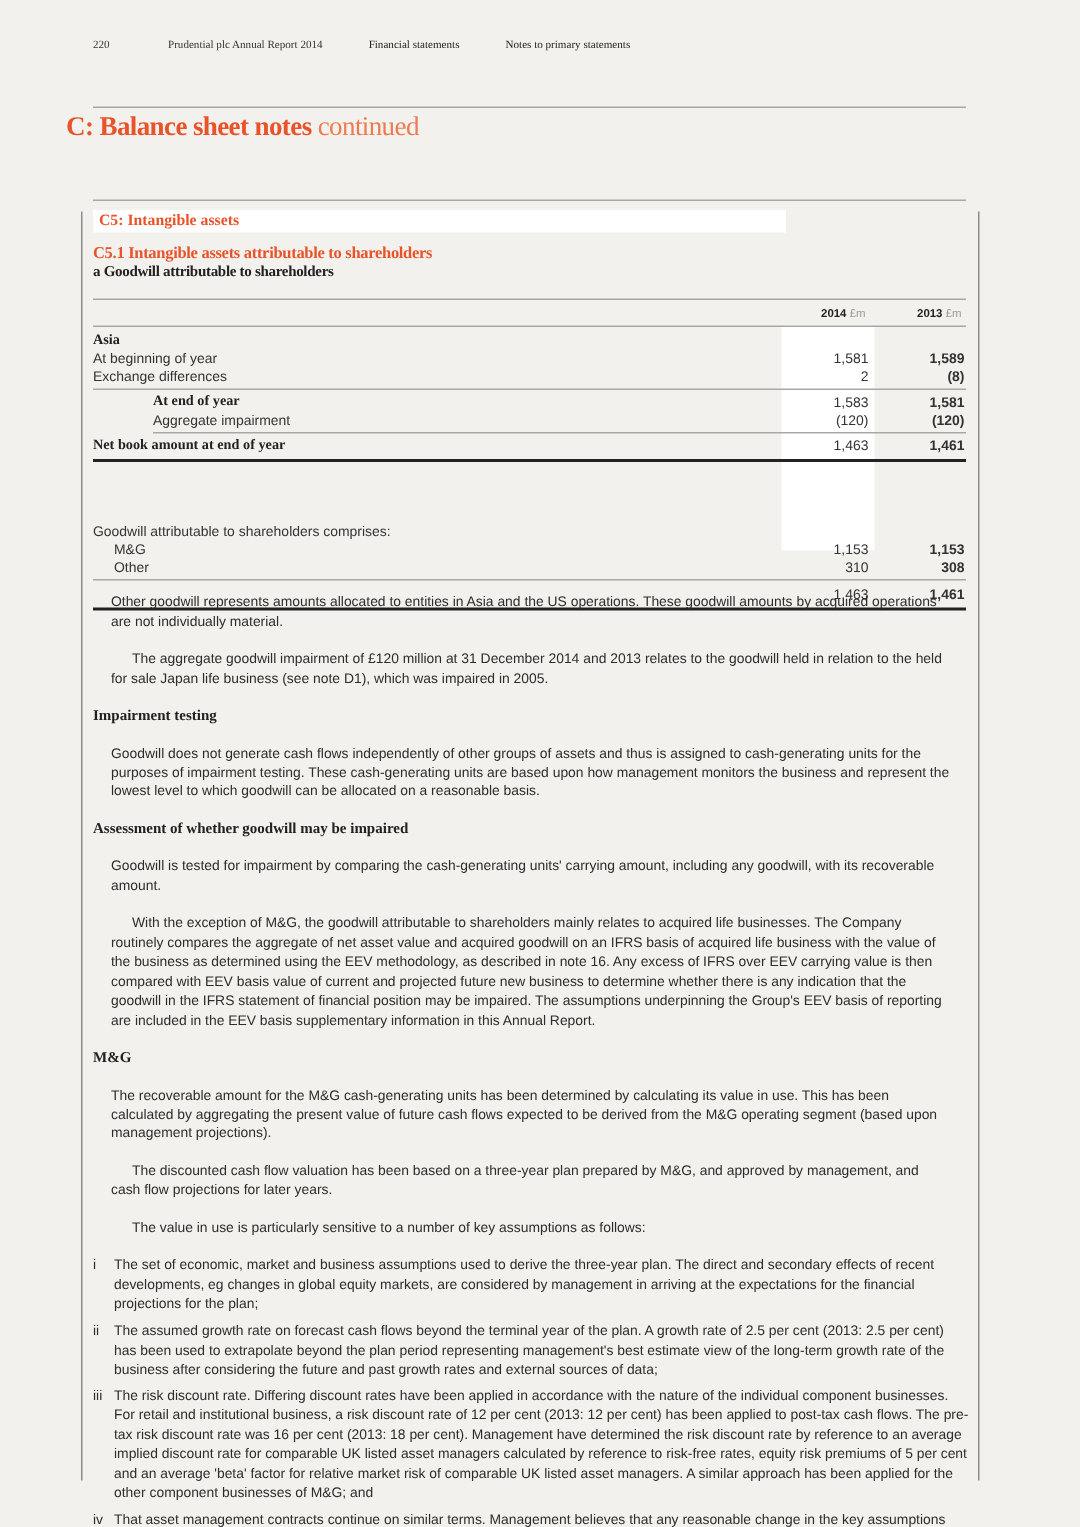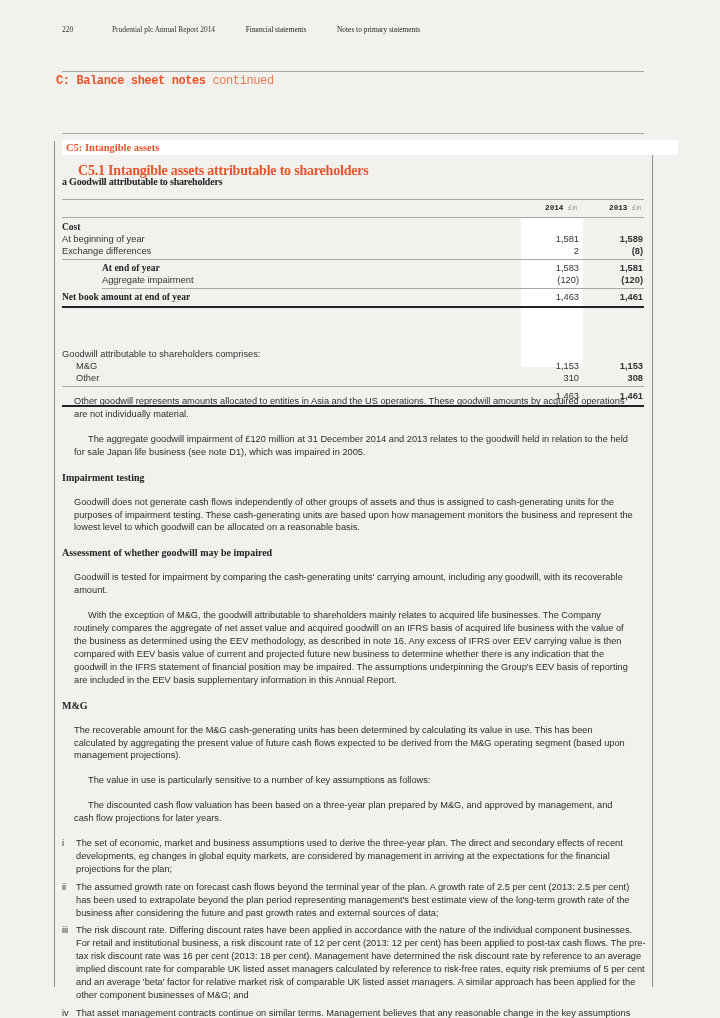--- a/index.html
+++ b/index.html
@@ -9,46 +9,46 @@
     font-family: "Liberation Sans", sans-serif; color: #2a2a2a;
   }
   .runhead {
     position: absolute; top: 25px; left: 62px; font-size: 7.4px;
     font-family: "Liberation Serif", serif; color: #333; white-space: nowrap;
   }
   .runhead .pg { display: inline-block; width: 50px; }
   .runhead b { font-weight: normal; color: #222; padding-left: 27px; }
   .top-rule { position: absolute; top: 71px; left: 62px; width: 582px; height: 1px; background: #a8a8a4; }
   .section-title {
-    position: absolute; top: 74px; left: 56px; white-space: nowrap;
-    font-family: Liberation Mono, monospace; font-size: 12px; color: #e8532a; letter-spacing: -0.4px;
+    position: absolute; top: 74px; left: 44px; white-space: nowrap;
+    font-family: Liberation Serif, serif; font-size: 18px; color: #e8532a; letter-spacing: -0.4px;
   }
   .section-title b { font-weight: bold; }
   .section-title span.cont { font-weight: normal; color: #ee7a50; }
   .c5-rule { position: absolute; top: 133px; left: 62px; width: 582px; height: 1px; background: #a8a8a4; }
   .vline { position: absolute; width: 1px; background: #8c8c88; top: 141px; height: 846px; }
   .vline.left { left: 54px; }
   .vline.right { left: 652px; }
   .c5-bar {
-    position: absolute; top: 140px; left: 62px; width: 616px; height: 15px; background: #ffffff;
+    position: absolute; top: 140px; left: 62px; width: 462px; height: 15px; background: #ffffff;
     font-family: "Liberation Serif", serif; font-size: 10.5px; color: #e8532a; font-weight: bold;
     line-height: 15px; padding-left: 4px; box-sizing: border-box;
   }
   .sub1 {
     position: absolute; top: 163px; left: 62px; font-family: "Liberation Serif", serif;
-    font-size: 14px; font-weight: bold; color: #e8532a; letter-spacing: -0.2px; margin-left: 16px;
+    font-size: 11px; font-weight: bold; color: #e8532a; letter-spacing: -0.2px;
   }
   .sub2 {
     position: absolute; top: 176px; left: 62px; font-family: "Liberation Serif", serif;
     font-size: 10px; font-weight: bold; color: #222; letter-spacing: -0.2px;
   }
   .tbl { position: absolute; left: 62px; top: 199px; width: 582px; }
   .col-white { position: absolute; left: 459px; top: 18px; width: 62px; height: 150px; background: #fff; }
   .hrow { position: relative; height: 17px; border-top: 1px solid #a8a8a4; border-bottom: 1px solid #a8a8a4; }
-  .hrow .h { position: absolute; top: 4px; font-family: Liberation Mono, monospace; font-size: 7.6px; font-weight: bold; color: #222; text-align: right; }
+  .hrow .h { position: absolute; top: 4px; font-family: Liberation Sans, sans-serif; font-size: 7.6px; font-weight: bold; color: #222; text-align: right; }
   .hrow .h .u { font-weight: normal; color: #999; }
   .hrow .h1 { right: 67px; }
   .hrow .h2 { right: 3px; }
   .grp { position: relative; }
   .grp.rule-thin { border-bottom: 1px solid #a8a8a4; }
   .grp.rule-thick { border-bottom: 2px solid #222; }
   .row { position: relative; height: 12px; font-size: 9.3px; line-height: 12px; color: #333; }
   .row .lbl { position: absolute; left: 0; }
   .row .lbl.ind { left: 14px; }
   .row .lbl.b { font-family: "Liberation Serif", serif; font-weight: bold; color: #222; font-size: 9.5px; }
@@ -86,21 +86,21 @@
 
 <div class="tbl">
   <div class="col-white"></div>
   <div class="hrow">
     <div class="h h1"><span>2014</span> <span class="u">£m</span></div>
     <div class="h h2"><span>2013</span> <span class="u">£m</span></div>
   </div>
 
   <div class="grp rule-thin" style="padding:3px 0 2px 0;">
     <div class="row">
-        <span class="lbl b">Cost</span>
+        <span class="lbl b">Asia</span>
       </div>
     <div class="row">
         <span class="lbl">At beginning of year</span>
         <span class="v1">1,581</span>
         <span class="v2">1,589</span>
       </div>
     <div class="row">
         <span class="lbl">Exchange differences</span>
         <span class="v1">2</span>
         <span class="v2">(8)</span>
@@ -156,21 +156,21 @@
 <div class="body-text">
   <p>Other goodwill represents amounts allocated to entities in Asia and the US operations. These goodwill amounts by acquired operations are not individually material.</p>
   <p class="ind">The aggregate goodwill impairment of £120 million at 31 December 2014 and 2013 relates to the goodwill held in relation to the held for sale Japan life business (see note D1), which was impaired in 2005.</p>
   <h4>Impairment testing</h4>
   <p>Goodwill does not generate cash flows independently of other groups of assets and thus is assigned to cash-generating units for the purposes of impairment testing. These cash-generating units are based upon how management monitors the business and represent the lowest level to which goodwill can be allocated on a reasonable basis.</p>
   <h4>Assessment of whether goodwill may be impaired</h4>
   <p>Goodwill is tested for impairment by comparing the cash-generating units' carrying amount, including any goodwill, with its recoverable amount.</p>
   <p class="ind">With the exception of M&amp;G, the goodwill attributable to shareholders mainly relates to acquired life businesses. The Company routinely compares the aggregate of net asset value and acquired goodwill on an IFRS basis of acquired life business with the value of the business as determined using the EEV methodology, as described in note 16. Any excess of IFRS over EEV carrying value is then compared with EEV basis value of current and projected future new business to determine whether there is any indication that the goodwill in the IFRS statement of financial position may be impaired. The assumptions underpinning the Group's EEV basis of reporting are included in the EEV basis supplementary information in this Annual Report.</p>
   <h4>M&amp;G</h4>
   <p>The recoverable amount for the M&amp;G cash-generating units has been determined by calculating its value in use. This has been calculated by aggregating the present value of future cash flows expected to be derived from the M&amp;G operating segment (based upon management projections).</p>
+  <p class="ind">The discounted cash flow valuation has been based on a three-year plan prepared by M&amp;G, and approved by management, and cash flow projections for later years.</p>
   <p class="ind">The value in use is particularly sensitive to a number of key assumptions as follows:</p>
-  <p class="ind">The discounted cash flow valuation has been based on a three-year plan prepared by M&amp;G, and approved by management, and cash flow projections for later years.</p>
   <ol>
     <li><span class="num">i</span><span>The set of economic, market and business assumptions used to derive the three-year plan. The direct and secondary effects of recent developments, eg changes in global equity markets, are considered by management in arriving at the expectations for the financial projections for the plan;</span></li>
     <li><span class="num">ii</span><span>The assumed growth rate on forecast cash flows beyond the terminal year of the plan. A growth rate of 2.5 per cent (2013: 2.5 per cent) has been used to extrapolate beyond the plan period representing management's best estimate view of the long-term growth rate of the business after considering the future and past growth rates and external sources of data;</span></li>
     <li><span class="num">iii</span><span>The risk discount rate. Differing discount rates have been applied in accordance with the nature of the individual component businesses. For retail and institutional business, a risk discount rate of 12 per cent (2013: 12 per cent) has been applied to post-tax cash flows. The pre-tax risk discount rate was 16 per cent (2013: 18 per cent). Management have determined the risk discount rate by reference to an average implied discount rate for comparable UK listed asset managers calculated by reference to risk-free rates, equity risk premiums of 5 per cent and an average 'beta' factor for relative market risk of comparable UK listed asset managers. A similar approach has been applied for the other component businesses of M&amp;G; and</span></li>
     <li><span class="num">iv</span><span>That asset management contracts continue on similar terms. Management believes that any reasonable change in the key assumptions would not cause the recoverable amount of M&amp;G to fall below its carrying amount.</span></li>
   </ol>
 </div>
 
 </body></html>

